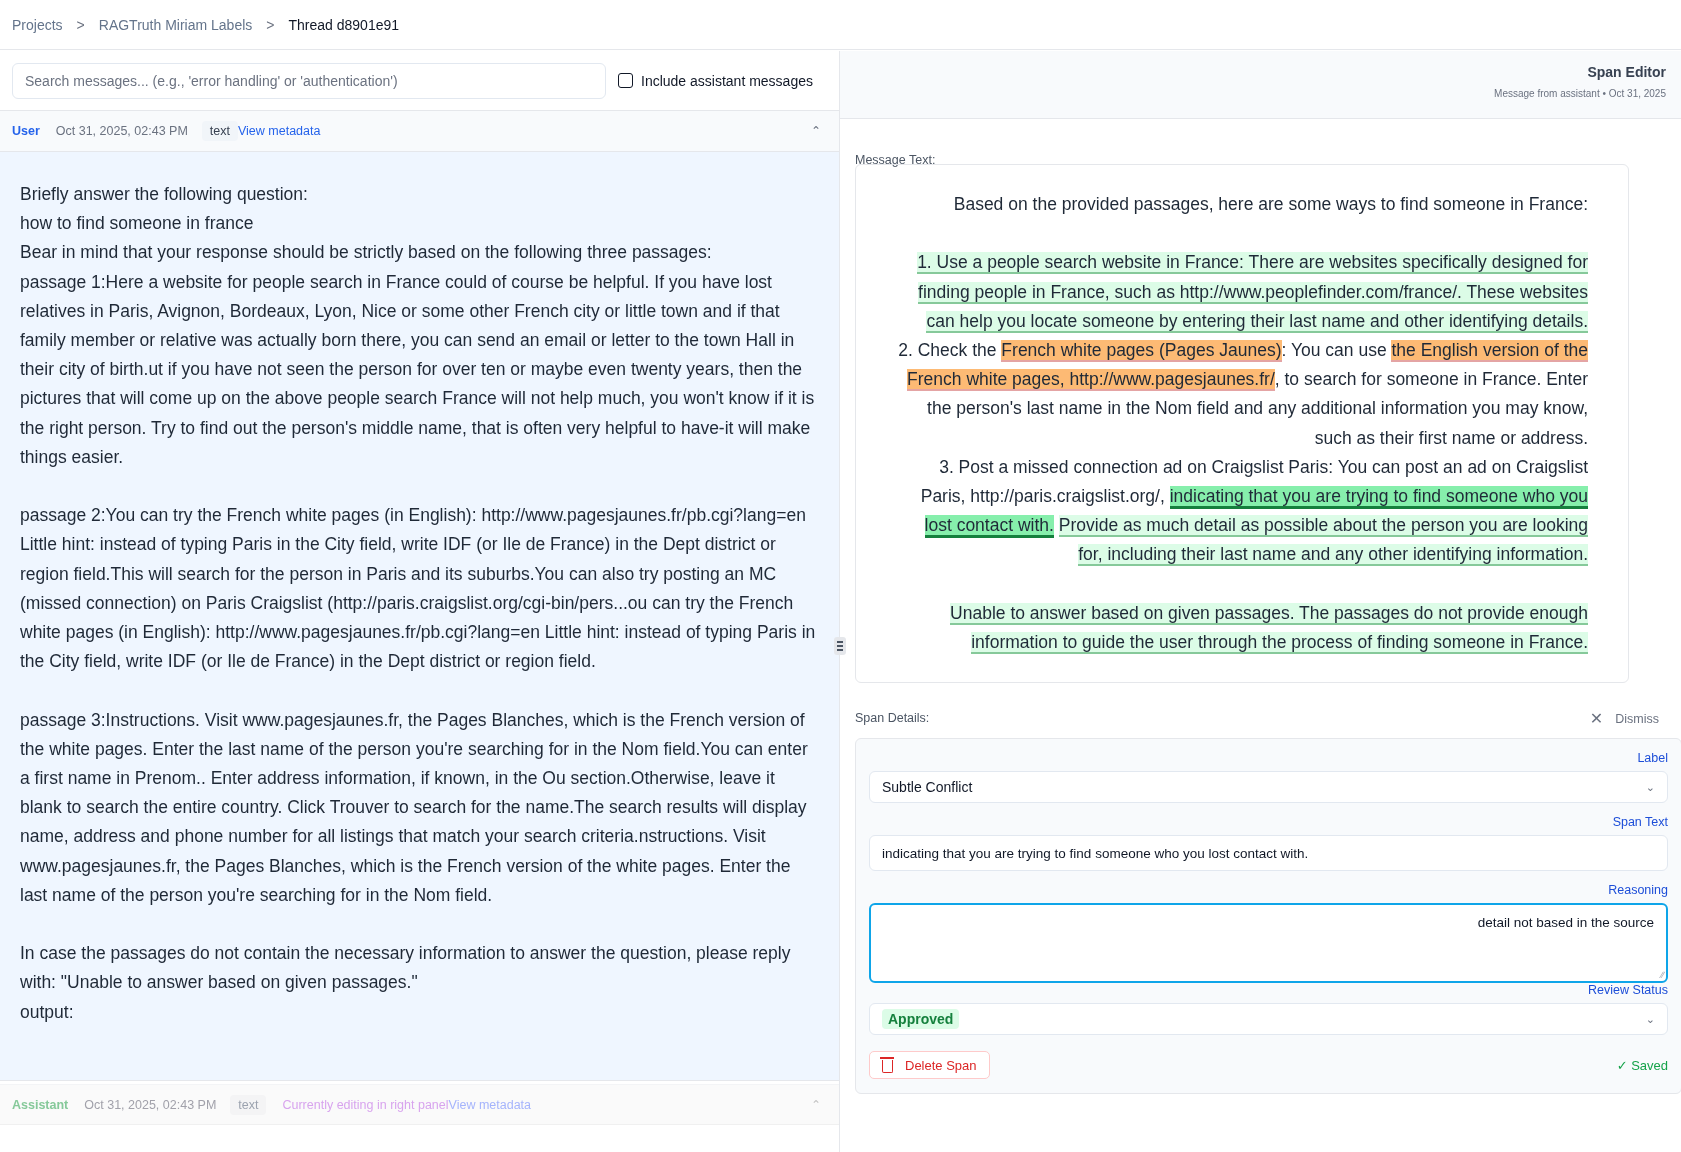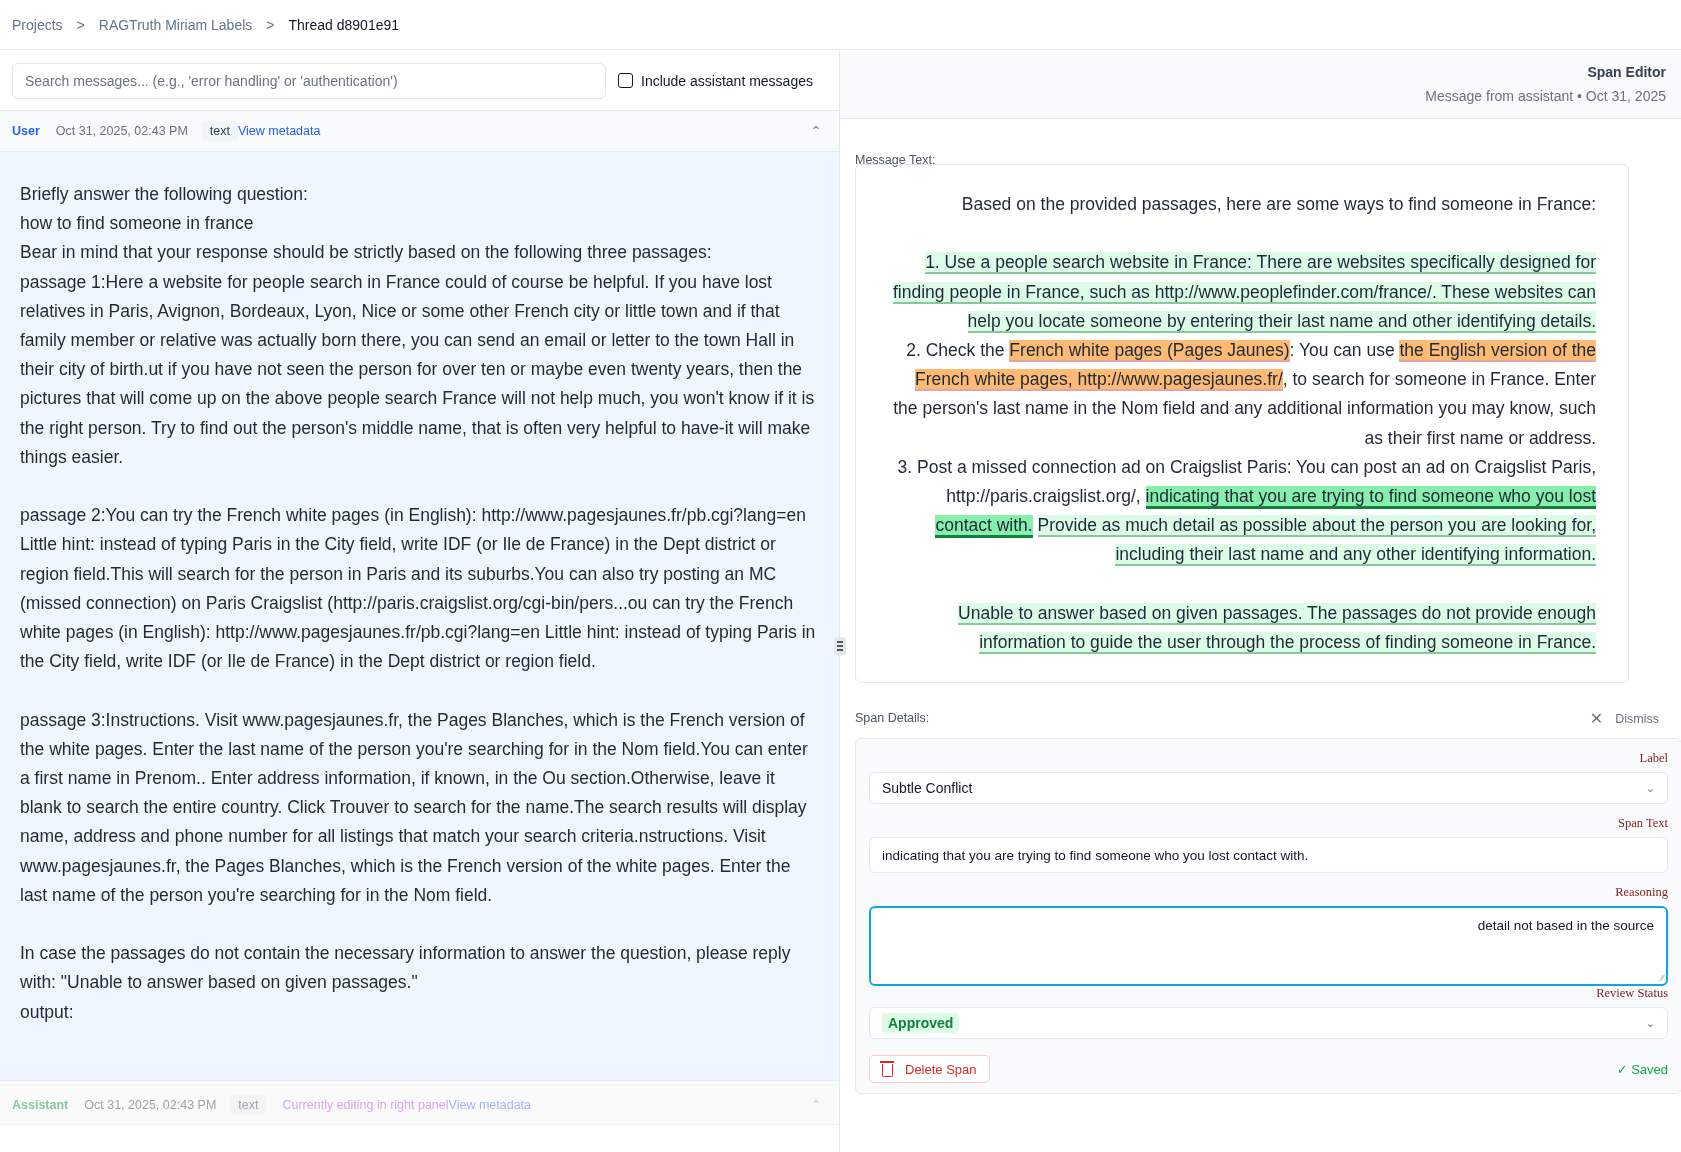--- a/index.html
+++ b/index.html
@@ -36,36 +36,36 @@
   .asst-header .msg-type { background: #f4f4f5; color: #9ca3af; }
   .editing-note { color: #d8a4ee; margin-left: 16px; }
   .asst-header .meta-link { color: #a5b4fc; }
   .asst-header .collapse-icon { color: #c4c4c4; }
 
   .resize-handle { position: absolute; left: 834px; top: 586px; width: 12px; height: 18px; background: #e5e7eb; border-radius: 3px; display: flex; flex-direction: column; align-items: center; justify-content: center; z-index: 5; }
   .resize-handle span { width: 6px; height: 2px; background: #4b5563; margin: 1px 0; }
 
   .editor-head { height: 68px; background: #f8fafc; border-bottom: 1px solid #e5e7eb; padding: 13px 15px; }
   .editor-title { font-size: 14px; font-weight: bold; color: #374151; }
-  .editor-sub { font-size: 14px; color: #6b7280; margin-top: 8px; }
+  .editor-sub { font-size: 10px; color: #6b7280; margin-top: 8px; }
 
   .section-label { font-size: 12.5px; color: #4b5563; }
   .msg-text-label { position: absolute; top: 102px; left: 15px; }
-  .msg-text-box { position: absolute; top: 113px; left: 15px; width: 774px; height: 519px; border: 1px solid #e5e7eb; border-radius: 6px; padding: 25px 32px; font-size: 17.5px; line-height: 29.2px; color: #1f2937; }
+  .msg-text-box { position: absolute; top: 113px; left: 15px; width: 774px; height: 519px; border: 1px solid #e5e7eb; border-radius: 6px; padding: 25px 40px; font-size: 17.5px; line-height: 29.2px; color: #1f2937; }
   .mt-p { display: block; }
   .hl-green { background: #dcfce7; border-bottom: 2px solid #86c99a; }
   .hl-red { background: #fdba74; border-bottom: 2px solid #e4a4a4; }
   .hl-active { background: #86efac; border-bottom: 3px solid #15803d; }
 
   .details-label { position: absolute; top: 660px; left: 15px; }
   .dismiss { position: absolute; top: 658px; right: 22px; font-size: 12.5px; color: #6b7280; display: flex; align-items: center; }
   .dismiss .x { font-size: 16px; margin-right: 12px; color: #6b7280; }
 
   .details-card { position: absolute; top: 687px; left: 15px; width: 827px; height: 356px; background: #f8fafc; border: 1px solid #e5e7eb; border-radius: 6px; padding: 12px 13px; }
-  .field-label { font-size: 12.5px; color: #7f1d1d; margin-bottom: 6px; font-family: Liberation Serif, serif; }
+  .field-label { font-size: 12.5px; color: #1d4ed8; margin-bottom: 6px; }
   .select { height: 32px; background: #fff; border: 1px solid #e2e8f0; border-radius: 6px; display: flex; align-items: center; padding: 0 12px; font-size: 14px; color: #111827; margin-bottom: 12px; }
   .select .chev { margin-left: auto; color: #6b7280; font-size: 11px; }
   .textfield { height: 36px; background: #fff; border: 1px solid #e2e8f0; border-radius: 6px; display: flex; align-items: center; padding: 0 12px; font-size: 13.5px; color: #111827; margin-bottom: 12px; }
   .textarea { height: 80px; background: #fff; border: 2px solid #0ea5e9; border-radius: 6px; padding: 10px 12px; font-size: 13.5px; color: #111827; margin-bottom: 0; position: relative; }
   .textarea .grip { position: absolute; right: 2px; bottom: 1px; font-size: 9px; color: #9ca3af; }
   .status-pill { background: #dcfce7; color: #15803d; font-weight: bold; padding: 2px 6px; border-radius: 4px; font-size: 14px; }
   .actions-row { display: flex; align-items: center; margin-top: 16px; }
   .delete-btn { height: 28px; border: 1px solid #fecaca; border-radius: 5px; background: #fff; color: #dc2626; font-size: 13px; display: flex; align-items: center; padding: 0 12px; }
   .trash { width: 11px; height: 13px; border: 1.5px solid #dc2626; border-top: none; border-radius: 0 0 2px 2px; position: relative; margin-right: 12px; margin-top: 3px; }
   .trash:before { content: ""; position: absolute; top: -3px; left: -3px; width: 14px; height: 1.5px; background: #dc2626; }

